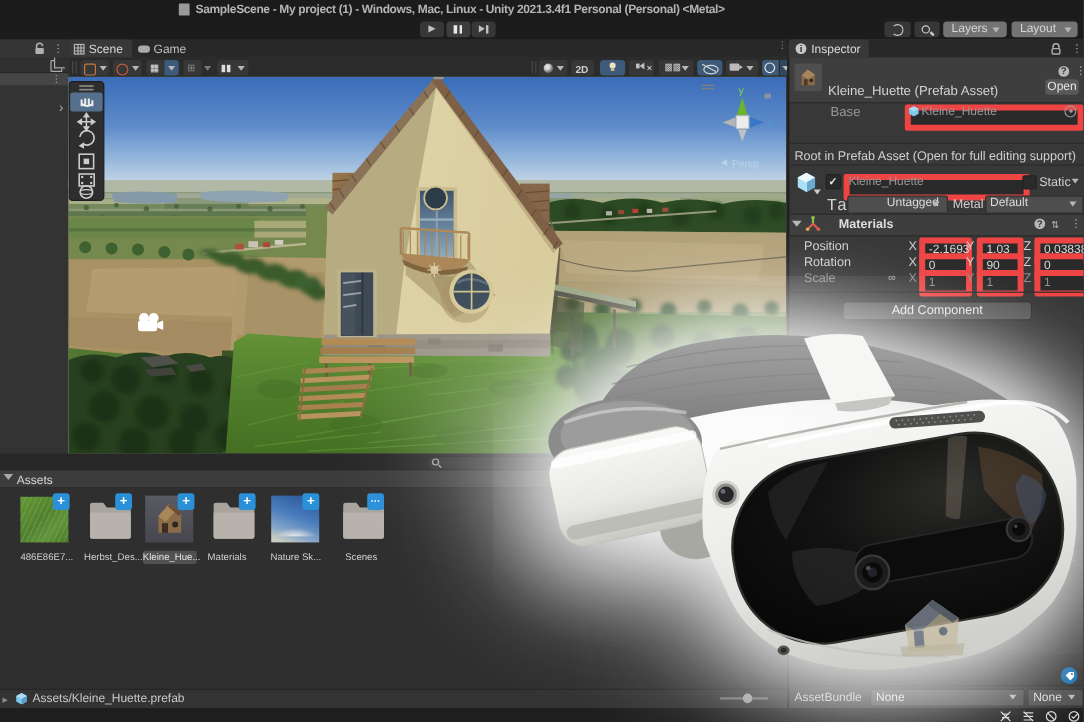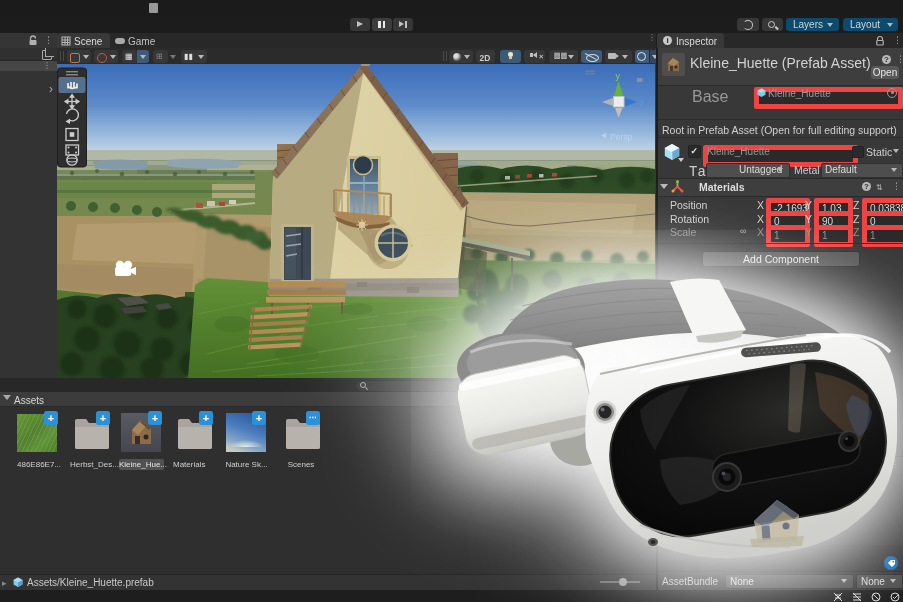--- a/index.html
+++ b/index.html
@@ -1,29 +1,30 @@
 <!DOCTYPE html>
 <html><head>
 <meta charset="utf-8">
 <style>
 html,body{margin:0;padding:0;}
 body{width:903px;height:602px;overflow:hidden;background:#383838;font-family:"Liberation Sans",sans-serif;}
 .abs{position:absolute;}
 #app{position:relative;width:903px;height:602px;overflow:hidden;}
 .btn{background:#373737;border-radius:3px;}
-.dd{background:#0c4a6e;border-radius:3px;color:#d4d4d4;font-size:10px;line-height:13px;}
+.dd{background:#737373;border-radius:3px;color:#d4d4d4;font-size:10px;line-height:13px;}
 .fld{background:#2a2a2a;border:5px solid #ef4444;border-radius:2px;color:#d8d8d8;font-size:10px;}
 .caret{width:0;height:0;border-left:3.5px solid transparent;border-right:3.5px solid transparent;border-top:4px solid #b8b8b8;display:inline-block;}
 </style>
 </head>
 <body>
 <div id="app">
 
 <div class="abs" style="left:0;top:0;width:903px;height:16px;background:#1b1b1b;"></div>
 <div class="abs" style="left:149px;top:3px;width:9px;height:10px;background:#9a9a9a;border-radius:1px;"></div>
+<div class="abs" style="left:163px;top:3px;font-size:10px;letter-spacing:-0.3px;font-weight:bold;color:#b4b4b4;white-space:nowrap;">SampleScene - My project (1) - Windows, Mac, Linux - Unity 2021.3.4f1 Personal (Personal) &lt;Metal&gt;</div>
 
 <div class="abs" style="left:0;top:16px;width:903px;height:17px;background:#1c1c1c;"></div>
 
 <div class="abs btn" style="left:350px;top:18px;width:20px;height:13px;"></div>
 <div class="abs btn" style="left:371.5px;top:18px;width:20px;height:13px;background:#3d3d3d;"></div>
 <div class="abs btn" style="left:393px;top:18px;width:20px;height:13px;"></div>
 <div class="abs" style="left:357px;top:21px;width:0;height:0;border-top:3.5px solid transparent;border-bottom:3.5px solid transparent;border-left:6px solid #c0c0c0;"></div>
 <div class="abs" style="left:378px;top:21px;width:2.5px;height:7px;background:#e8e8e8;"></div>
 <div class="abs" style="left:382.5px;top:21px;width:2.5px;height:7px;background:#e8e8e8;"></div>
 <div class="abs" style="left:399px;top:21px;width:0;height:0;border-top:3.5px solid transparent;border-bottom:3.5px solid transparent;border-left:5.5px solid #c0c0c0;"></div>
@@ -621,26 +622,26 @@
 <div id="inspector">
 
 <div class="abs" style="left:658px;top:48px;width:245px;height:37px;background:#3e3e3e;border-bottom:1px solid #2c2c2c;"></div>
 <div class="abs" style="left:662px;top:53px;width:23px;height:23px;background:#4f4f4f;border-radius:2px;"></div>
 <svg class="abs" style="left:664px;top:55px;" width="19" height="19" viewBox="0 0 19 19">
 <polygon points="4,8 9,3 15,7 15,16 4,16" fill="#8a6a48"></polygon>
 <polygon points="4,8 9,3 15,7 10,11" fill="#a8845c"></polygon>
 <rect x="6" y="11" width="3" height="5" fill="#4a3828"></rect>
 <circle cx="12" cy="12" r="1.6" fill="#3a2c20"></circle>
 </svg>
-<div class="abs" style="left:690px;top:55px;font-size:14px;color:#d2d2d2;">Kleine_Huette (Prefab Asset)</div>
+<div class="abs" style="left:690px;top:70px;font-size:11px;color:#d2d2d2;">Kleine_Huette (Prefab Asset)</div>
 <div class="abs" style="left:882px;top:55px;width:9px;height:9px;border-radius:50%;background:#b8b8b8;color:#333;font-size:8px;font-weight:bold;text-align:center;line-height:10px;">?</div>
 <div class="abs" style="left:896px;top:54px;font-size:9px;color:#b0b0b0;">⋮</div>
 <div class="abs" style="left:871px;top:66px;width:28px;height:13px;background:#585858;border-radius:3px;color:#e6e6e6;font-size:10px;text-align:center;line-height:13px;">Open</div>
 
-<div class="abs" style="left:672px;top:88px;font-size:16px;color:#989898;padding-left:20px;">Base</div>
+<div class="abs" style="left:672px;top:88px;font-size:11px;color:#989898;padding-left:20px;">Base</div>
 <div class="abs fld" style="left:754px;top:86.5px;width:139px;height:12px;border-radius:2px;"></div>
 <svg class="abs" style="left:757px;top:88px;" width="9" height="9" viewBox="0 0 10 10">
         <polygon points="5,0.5 9.5,3 9.5,7.5 5,10 0.5,7.5 0.5,3" fill="#7ec8e8"></polygon>
         <polygon points="5,0.5 9.5,3 5,5.5 0.5,3" fill="#aadcf2"></polygon>
       </svg>
 <div class="abs" style="left:768px;top:88px;font-size:10px;color:#9a9a9a;">Kleine_Huette</div>
 <div class="abs" style="left:887px;top:87.5px;width:8px;height:8px;border:1.2px solid #999;border-radius:50%;"></div>
 <div class="abs" style="left:890.5px;top:91px;width:3px;height:3px;background:#999;border-radius:50%;"></div>
 
 <div class="abs" style="left:658px;top:119px;width:245px;height:1px;background:#2c2c2c;"></div>

